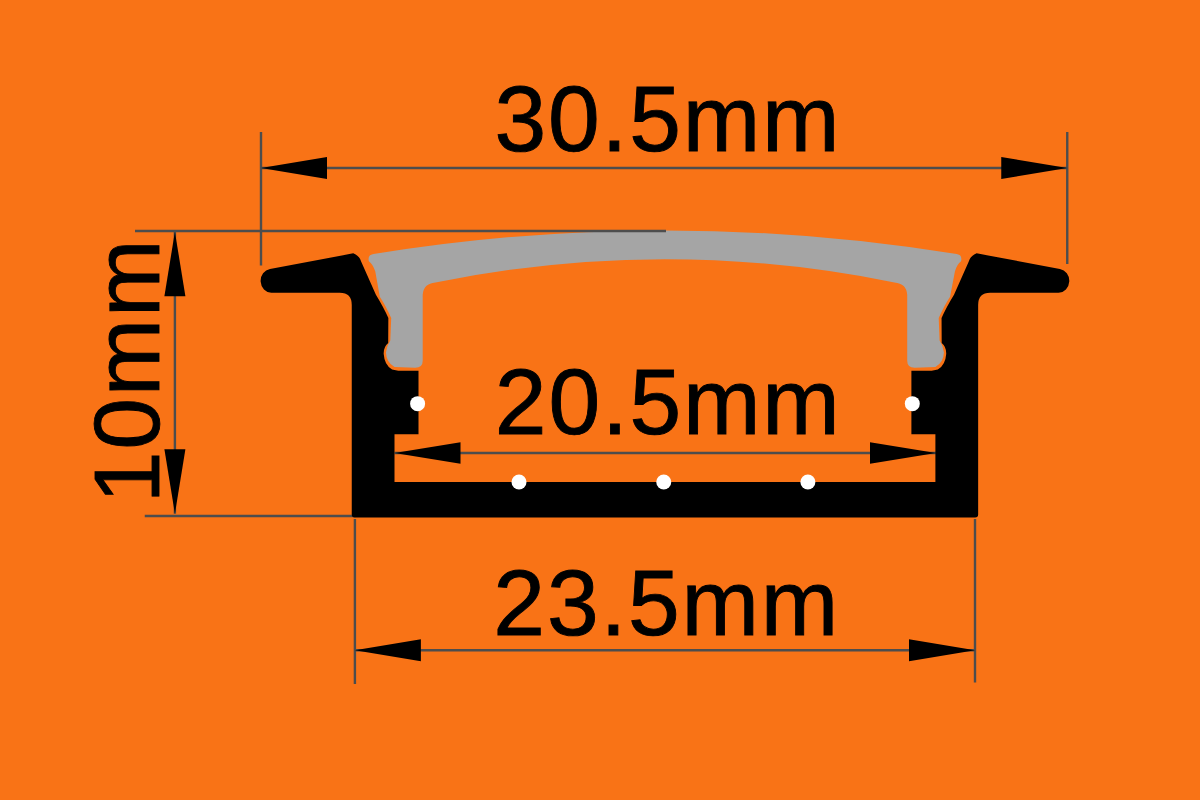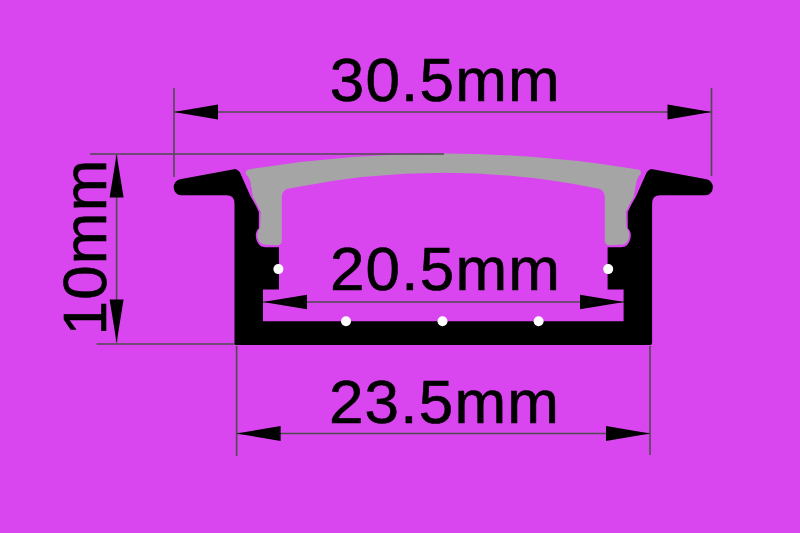--- a/index.html
+++ b/index.html
@@ -1,16 +1,16 @@
 <!DOCTYPE html>
 <html><head>
 <meta charset="utf-8">
 <style>
   html,body{margin:0;padding:0;background:#ffffff;}
-  #stage{width:800px;height:533px;position:relative;background:#d946ef;overflow:hidden;}
+  #stage{width:800px;height:533px;position:relative;background:#f97316;overflow:hidden;}
   svg{display:block;}
   text{font-family:"Liberation Sans", sans-serif; fill:#000000; letter-spacing:1.2px; stroke:#000; stroke-width:0.6;}
 </style>
 </head>
 <body>
 
 <div id="stage">
 <svg width="800" height="533" viewBox="0 0 800 533">
 
   <line x1="174" y1="88" x2="174" y2="177" stroke="#4d4d4d" stroke-width="1.6"></line>

